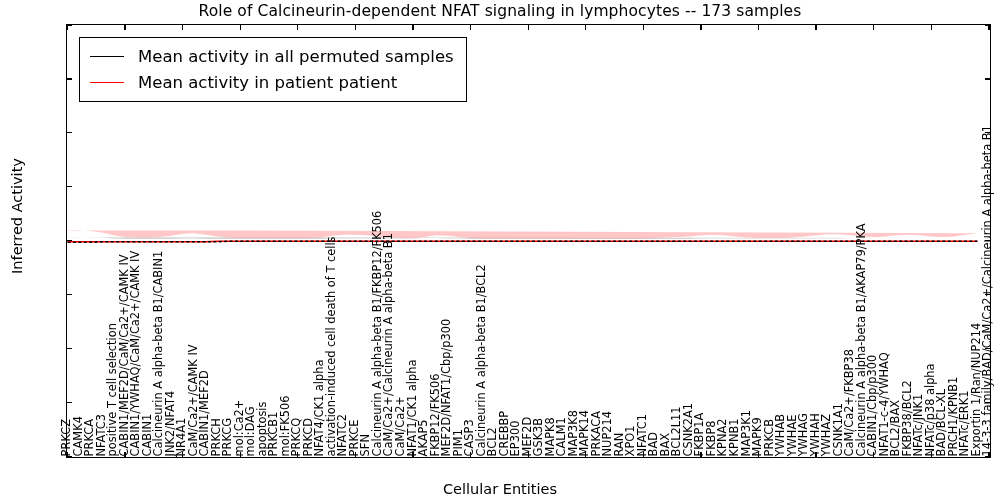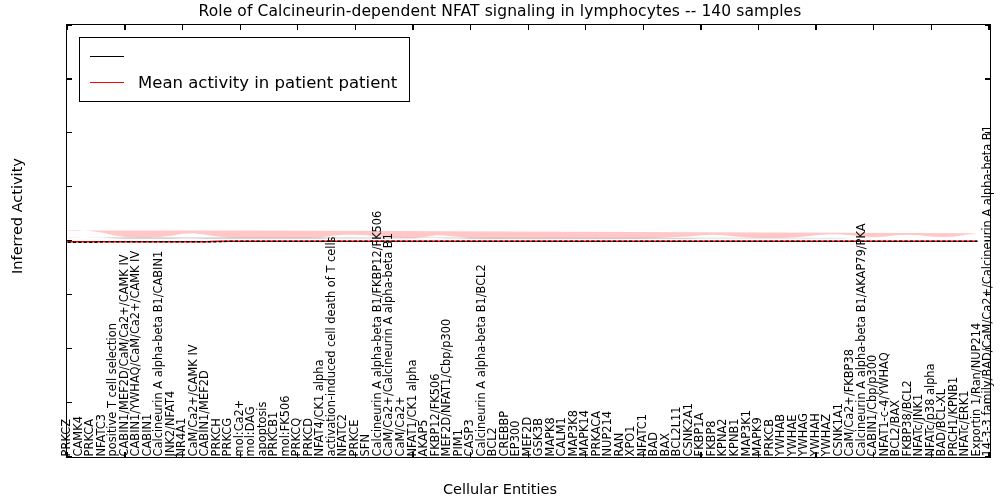--- a/index.html
+++ b/index.html
@@ -58,21 +58,21 @@
   .legend-swatch.red{border-top-color:#ff0000;}
   .legend-text{font-size:16.5px;color:#000;white-space:nowrap;}
 
   svg{display:block;}
 </style>
 </head>
 <body>
 
 <div id="root">
 
-  <div id="chart-title">Role of Calcineurin-dependent NFAT signaling in lymphocytes -- 140 samples</div>
+  <div id="chart-title">Role of Calcineurin-dependent NFAT signaling in lymphocytes -- 173 samples</div>
 
   <div id="ylabel">Inferred Activity</div>
   <div id="xlabel">Cellular Entities</div>
 
   <div id="plot-frame">
     <div id="plot-inner">
       <svg id="plot-svg" width="922.4" height="431.4" viewBox="0 0 922.4 431.4" preserveAspectRatio="none">
           <path d="M0.50 211.93 L12.02 211.93 L23.54 212.46 L35.05 212.46 L46.57 213.54 L58.09 214.08 L69.60 214.08 L81.12 214.08 L92.64 214.08 L104.16 214.08 L115.67 213.54 L127.19 213.54 L138.71 214.08 L150.23 214.08 L161.75 214.08 L173.26 214.08 L184.78 214.08 L196.30 214.08 L207.81 214.08 L219.33 214.08 L230.85 214.08 L242.37 214.08 L253.88 214.08 L265.40 213.54 L276.92 213.54 L288.44 213.54 L299.95 213.54 L311.47 213.54 L322.99 213.54 L334.51 213.54 L346.02 213.54 L357.54 213.00 L369.06 213.00 L380.58 213.54 L392.09 213.54 L403.61 214.08 L415.13 214.08 L426.65 214.08 L438.16 214.08 L449.68 214.08 L461.20 214.08 L472.72 214.08 L484.23 214.08 L495.75 214.08 L507.27 214.08 L518.79 214.08 L530.31 214.08 L541.82 214.08 L553.34 214.08 L564.86 214.08 L576.38 214.08 L587.89 214.08 L599.41 214.08 L610.93 214.08 L622.44 214.08 L633.96 213.54 L645.48 213.54 L657.00 213.54 L668.51 213.54 L680.03 213.54 L691.55 213.54 L703.07 213.54 L714.58 213.54 L726.10 213.54 L737.62 213.54 L749.14 213.54 L760.65 213.54 L772.17 213.54 L783.69 213.00 L795.21 213.00 L806.73 213.00 L818.24 213.00 L829.76 213.00 L841.28 213.00 L852.79 213.00 L864.31 213.00 L875.83 213.00 L887.35 213.00 L898.87 213.00 L910.38 213.00 L921.90 NaN L921.90 NaN L910.38 219.47 L898.87 219.47 L887.35 219.47 L875.83 219.47 L864.31 219.47 L852.79 219.47 L841.28 219.47 L829.76 219.47 L818.24 219.47 L806.73 219.47 L795.21 219.47 L783.69 219.47 L772.17 218.94 L760.65 218.94 L749.14 218.94 L737.62 218.94 L726.10 218.94 L714.58 218.94 L703.07 218.94 L691.55 218.94 L680.03 218.94 L668.51 218.94 L657.00 218.94 L645.48 218.94 L633.96 218.94 L622.44 218.40 L610.93 218.40 L599.41 218.40 L587.89 218.40 L576.38 218.40 L564.86 218.40 L553.34 218.40 L541.82 218.40 L530.31 218.40 L518.79 218.40 L507.27 218.40 L495.75 218.40 L484.23 218.40 L472.72 218.40 L461.20 218.40 L449.68 218.40 L438.16 218.40 L426.65 218.40 L415.13 218.40 L403.61 218.40 L392.09 218.94 L380.58 218.94 L369.06 219.47 L357.54 219.47 L346.02 218.94 L334.51 218.94 L322.99 218.94 L311.47 218.94 L299.95 218.94 L288.44 218.94 L276.92 218.94 L265.40 218.94 L253.88 218.40 L242.37 218.40 L230.85 218.40 L219.33 218.40 L207.81 218.40 L196.30 218.40 L184.78 218.40 L173.26 218.40 L161.75 218.40 L150.23 219.47 L138.71 219.47 L127.19 220.01 L115.67 220.01 L104.16 219.47 L92.64 219.47 L81.12 219.47 L69.60 219.47 L58.09 219.47 L46.57 220.01 L35.05 221.09 L23.54 222.17 L12.02 222.71 L0.50 222.71 Z" fill="#bfbfbf" fill-opacity="0.65" stroke="none"></path>
           <path d="M0.50 204.91 L12.02 204.91 L23.54 205.99 L35.05 207.61 L46.57 210.31 L58.09 211.93 L69.60 212.46 L81.12 212.46 L92.64 211.93 L104.16 210.85 L115.67 208.69 L127.19 208.15 L138.71 209.77 L150.23 211.39 L161.75 212.46 L173.26 213.00 L184.78 213.00 L196.30 213.00 L207.81 213.00 L219.33 213.00 L230.85 213.00 L242.37 213.00 L253.88 212.46 L265.40 210.85 L276.92 209.77 L288.44 209.77 L299.95 210.31 L311.47 211.39 L322.99 212.46 L334.51 213.00 L346.02 213.00 L357.54 211.93 L369.06 210.31 L380.58 210.85 L392.09 211.93 L403.61 213.00 L415.13 213.54 L426.65 213.54 L438.16 213.54 L449.68 213.54 L461.20 213.54 L472.72 213.54 L484.23 213.54 L495.75 213.54 L507.27 213.54 L518.79 213.54 L530.31 213.54 L541.82 213.54 L553.34 213.54 L564.86 213.54 L576.38 213.54 L587.89 213.00 L599.41 212.46 L610.93 211.93 L622.44 211.39 L633.96 210.31 L645.48 209.77 L657.00 210.31 L668.51 211.39 L680.03 212.46 L691.55 213.00 L703.07 213.00 L714.58 213.00 L726.10 212.46 L737.62 211.39 L749.14 210.31 L760.65 209.23 L772.17 209.23 L783.69 210.31 L795.21 211.39 L806.73 211.93 L818.24 211.39 L829.76 210.31 L841.28 209.77 L852.79 210.31 L864.31 211.39 L875.83 211.93 L887.35 211.39 L898.87 209.77 L910.38 208.15 L921.90 NaN L921.90 NaN L910.38 224.33 L898.87 222.71 L887.35 221.09 L875.83 220.55 L864.31 221.09 L852.79 222.17 L841.28 222.71 L829.76 222.17 L818.24 221.09 L806.73 220.55 L795.21 221.09 L783.69 222.17 L772.17 223.25 L760.65 223.25 L749.14 222.17 L737.62 221.09 L726.10 220.01 L714.58 219.47 L703.07 219.47 L691.55 219.47 L680.03 220.01 L668.51 221.09 L657.00 222.17 L645.48 222.71 L633.96 222.17 L622.44 221.09 L610.93 220.55 L599.41 220.01 L587.89 219.47 L576.38 218.94 L564.86 218.94 L553.34 218.94 L541.82 218.94 L530.31 218.94 L518.79 218.94 L507.27 218.94 L495.75 218.94 L484.23 218.94 L472.72 218.94 L461.20 218.94 L449.68 218.94 L438.16 218.94 L426.65 218.94 L415.13 218.94 L403.61 219.47 L392.09 220.55 L380.58 221.63 L369.06 222.17 L357.54 220.55 L346.02 219.47 L334.51 219.47 L322.99 220.01 L311.47 221.09 L299.95 222.17 L288.44 222.71 L276.92 222.71 L265.40 221.63 L253.88 220.01 L242.37 219.47 L230.85 219.47 L219.33 219.47 L207.81 219.47 L196.30 219.47 L184.78 219.47 L173.26 219.47 L161.75 220.01 L150.23 221.09 L138.71 223.79 L127.19 225.41 L115.67 224.87 L104.16 222.71 L92.64 221.63 L81.12 221.09 L69.60 221.09 L58.09 221.63 L46.57 223.25 L35.05 225.95 L23.54 227.56 L12.02 228.64 L0.50 228.64 Z" fill="#ff9999" fill-opacity="0.55" stroke="none"></path>
           <path d="M0.50 216.78 L12.02 216.78 L23.54 216.78 L35.05 216.78 L46.57 216.78 L58.09 216.78 L69.60 216.78 L81.12 216.78 L92.64 216.78 L104.16 216.78 L115.67 216.78 L127.19 216.78 L138.71 216.78 L150.23 216.24 L161.75 216.24 L173.26 216.24 L184.78 216.24 L196.30 216.24 L207.81 216.24 L219.33 216.24 L230.85 216.24 L242.37 216.24 L253.88 216.24 L265.40 216.24 L276.92 216.24 L288.44 216.24 L299.95 216.24 L311.47 216.24 L322.99 216.24 L334.51 216.24 L346.02 216.24 L357.54 216.24 L369.06 216.24 L380.58 216.24 L392.09 216.24 L403.61 216.24 L415.13 216.24 L426.65 216.24 L438.16 216.24 L449.68 216.24 L461.20 216.24 L472.72 216.24 L484.23 216.24 L495.75 216.24 L507.27 216.24 L518.79 216.24 L530.31 216.24 L541.82 216.24 L553.34 216.24 L564.86 216.24 L576.38 216.24 L587.89 216.24 L599.41 216.24 L610.93 216.24 L622.44 216.24 L633.96 216.24 L645.48 216.24 L657.00 216.24 L668.51 216.24 L680.03 216.24 L691.55 216.24 L703.07 216.24 L714.58 216.24 L726.10 216.24 L737.62 216.24 L749.14 216.24 L760.65 216.24 L772.17 216.24 L783.69 216.24 L795.21 216.24 L806.73 216.24 L818.24 216.24 L829.76 216.24 L841.28 216.24 L852.79 216.24 L864.31 216.24 L875.83 216.24 L887.35 216.24 L898.87 216.24 L910.38 216.24 L921.90 NaN" fill="none" stroke="#ff0000" stroke-width="1.6"></path>
@@ -130,20 +130,21 @@
         <div class="xtick-mark-top" style="left: 806.075px;"></div>
         <div class="xtick-mark" style="left: 863.663px;"></div>
         <div class="xtick-mark-top" style="left: 863.663px;"></div>
         <div class="xtick-mark" style="left: 921.25px;"></div>
         <div class="xtick-mark-top" style="left: 921.25px;"></div>
       </div>
 
     <div id="legend">
       <div class="legend-row">
         <span class="legend-swatch"></span>
+        <span class="legend-text">Mean activity in all permuted samples</span>
       </div>
       <div class="legend-row">
         <span class="legend-swatch red"></span>
         <span class="legend-text">Mean activity in patient patient</span>
       </div>
     </div>
   </div>
 
   <div id="ytick-labels"></div>
   <div id="xcats">

